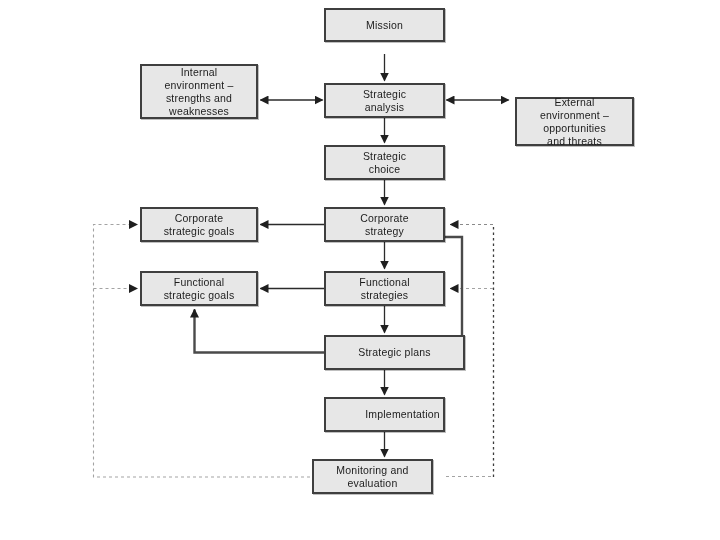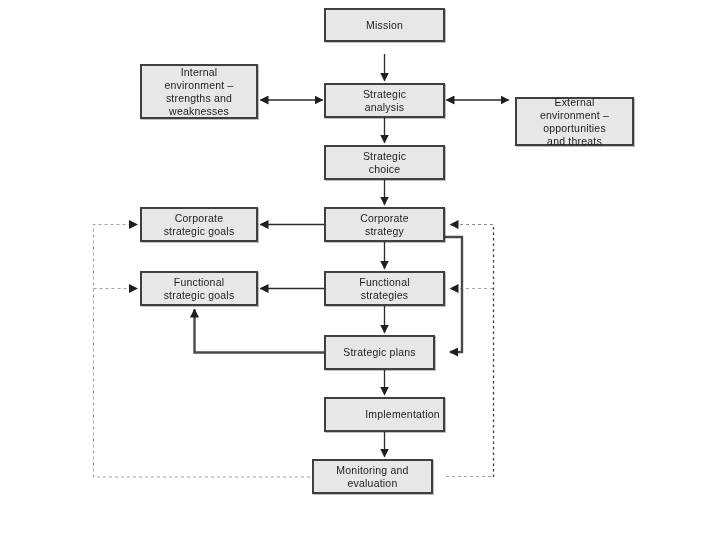--- a/index.html
+++ b/index.html
@@ -108,21 +108,21 @@
 
   <div class="node" style="left:324px; top:207px; width:121px; height:35px;">Corporate
 strategy</div>
 
   <div class="node" style="left:140px; top:271px; width:118px; height:35px;">Functional
 strategic goals</div>
 
   <div class="node" style="left:324px; top:271px; width:121px; height:35px;">Functional
 strategies</div>
 
-  <div class="node" style="left:324px; top:335px; width:111px; height:35px;">Strategic plans</div>
+  <div class="node" style="left:324px; top:335px; width:141px; height:35px;">Strategic plans</div>
 
   <div class="node" style="left:324px; top:397px; width:121px; height:35px;padding-left:36px;">Implementation</div>
 
   <div class="node" style="left:312px; top:459px; width:121px; height:35px;">Monitoring and
 evaluation</div>
 
 
 </div>
 
 </body></html>

